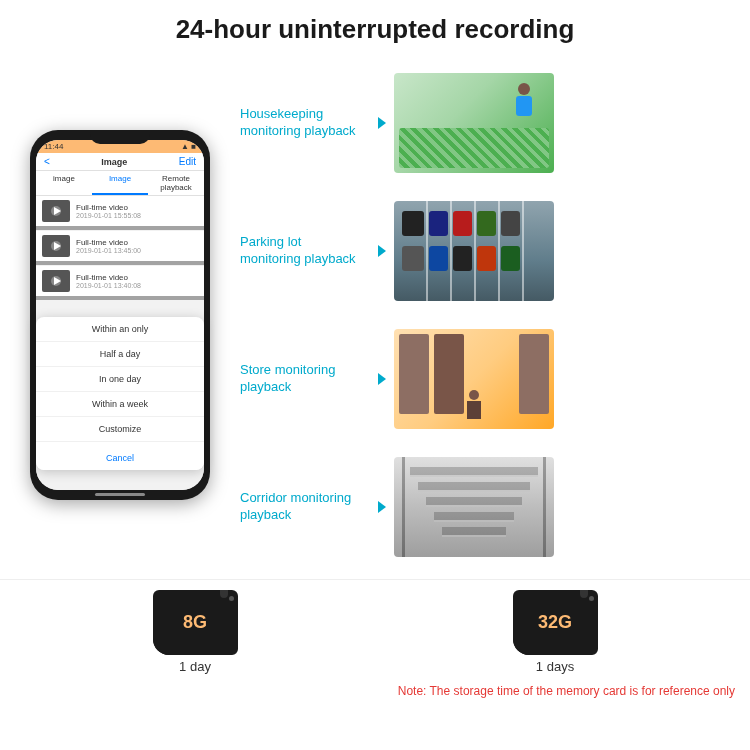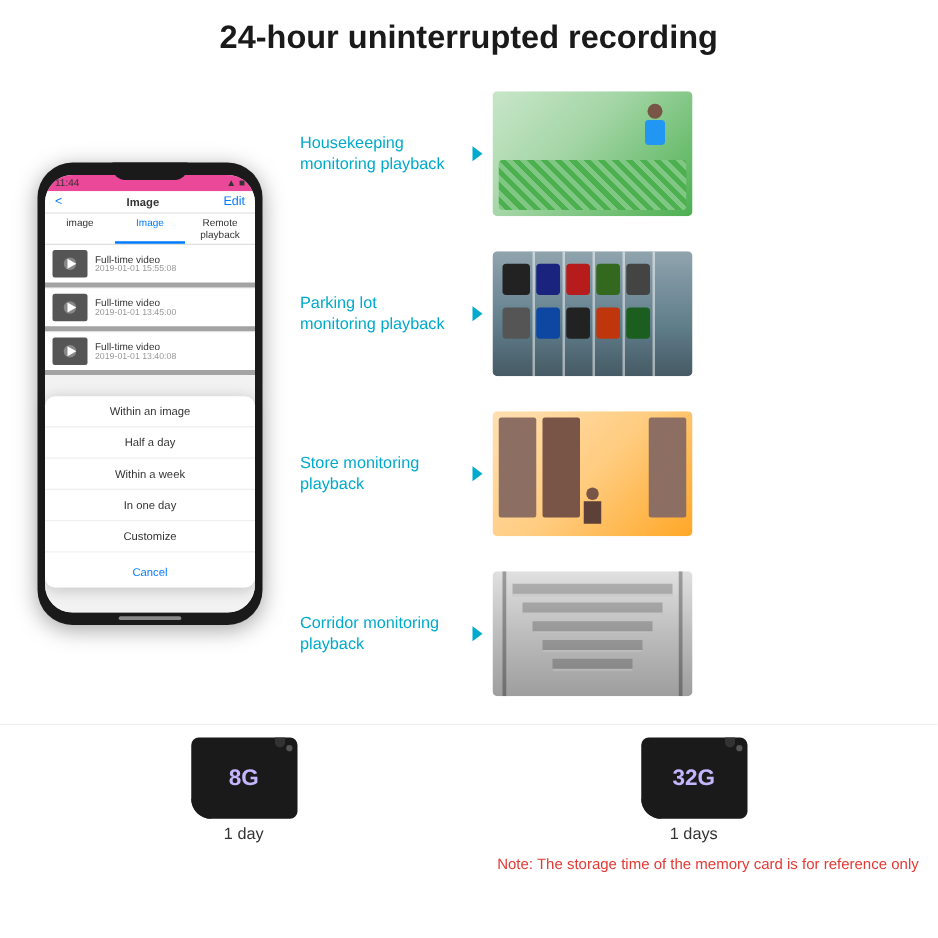--- a/index.html
+++ b/index.html
@@ -75,21 +75,21 @@
       width: 100%;
       height: 100%;
       background: #f5f5f5;
       border-radius: 22px;
       overflow: hidden;
       display: flex;
       flex-direction: column;
     }
 
     .phone-status-bar {
-      background: #ec4899;
+      background: #fdba74;
       display: flex;
       justify-content: space-between;
       align-items: center;
       padding: 2px 8px;
       font-size: 8px;
       color: #333;
       gap: 26px;
     }
 
     .phone-nav-bar {
@@ -342,21 +342,21 @@
       right: 4px;
       width: 5px;
       height: 5px;
       background: #555;
       border-radius: 50%;
     }
 
     .sdcard-label {
       font-size: 18px;
       font-weight: bold;
-      color: #c4b5fd;
+      color: #fdba74;
       z-index: 1;
     }
 
     .sdcard-days {
       font-size: 13px;
       color: #333;
       text-align: center;
     }
 
     .note {
@@ -519,24 +519,24 @@
                 </div>
               </div>
               <div class="item-info">
                 <div class="item-title">Full-time video</div>
                 <div class="item-date">2019-01-01 13:40:08</div>
               </div>
             </div>
           </div>
 
           <div class="phone-dropdown">
-            <div class="dropdown-item">Within an image</div>
+            <div class="dropdown-item">Within an only</div>
             <div class="dropdown-item">Half a day</div>
+            <div class="dropdown-item">In one day</div>
             <div class="dropdown-item">Within a week</div>
-            <div class="dropdown-item">In one day</div>
             <div class="dropdown-item">Customize</div>
             <div class="dropdown-cancel">Cancel</div>
           </div>
         </div>
         <div class="phone-home-indicator"></div>
       </div>
     </div>
 
     <div class="monitoring-panels">
 

